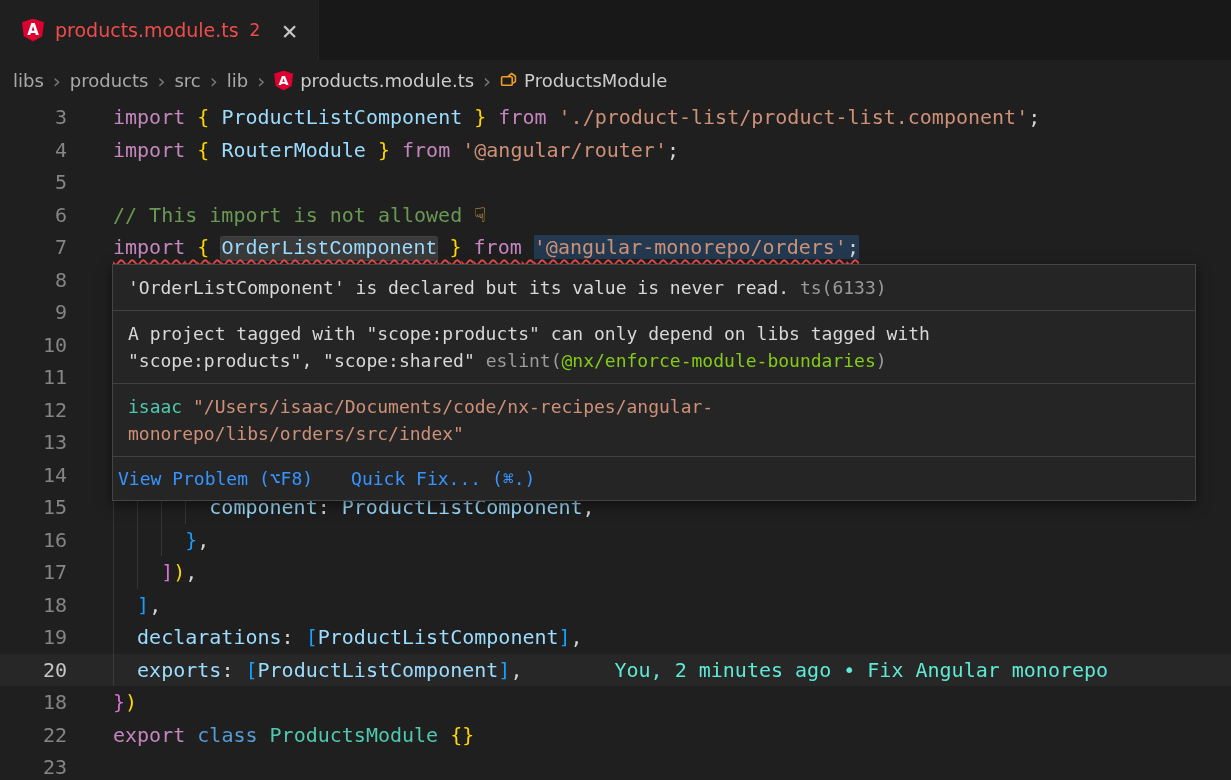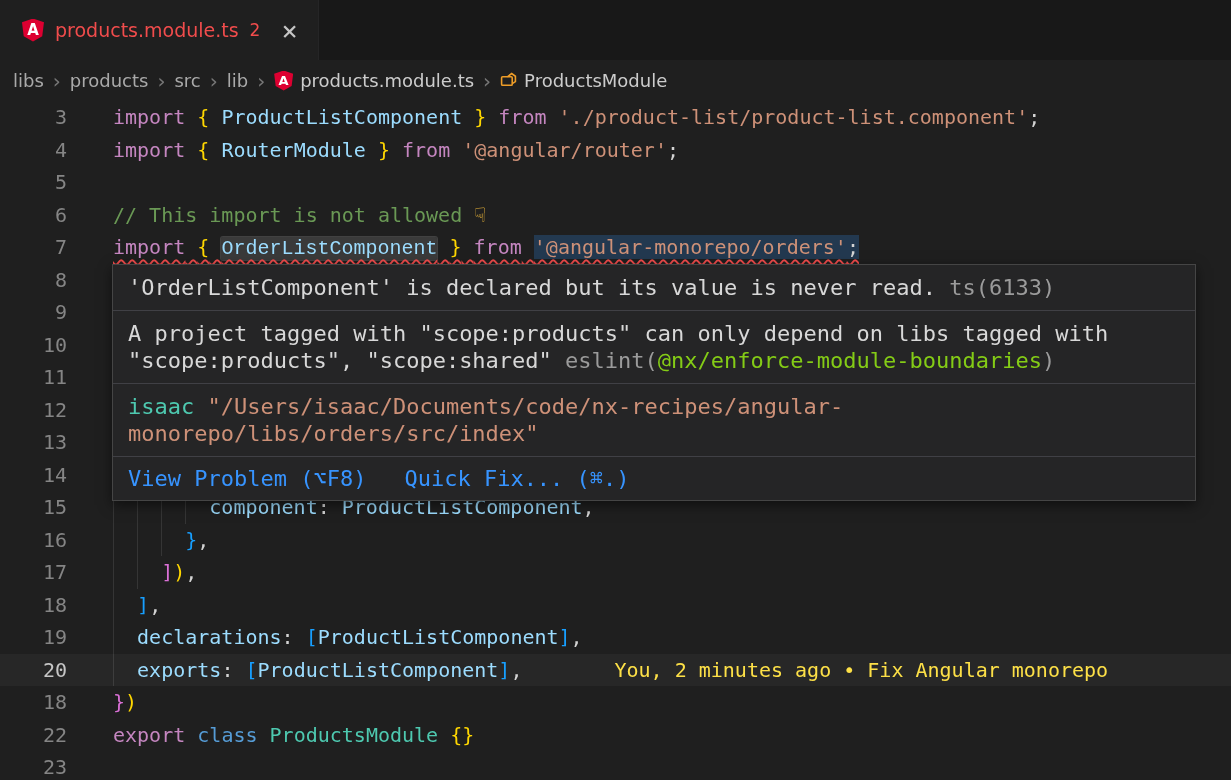--- a/index.html
+++ b/index.html
@@ -62,36 +62,36 @@
     text-decoration-line:underline;
     text-decoration-style:wavy;
     text-decoration-color:#f14c4c;
     text-decoration-thickness:1.5px;
     text-underline-offset:5px;
     text-decoration-skip-ink:none;
   }
   .whl { background:rgba(95,95,95,0.42); box-shadow:0 0 0 1px rgba(185,185,185,0.22); border-radius:2px;font-family:Liberation Mono, monospace; }
   .hvl { background:rgba(38,79,120,0.55); }
 
-  .blame { color:#fde047; padding-left:92px; }
+  .blame { color:#5eead4; padding-left:92px; }
 
   
   .hover {
     position:absolute; left:112px; top:163px; width:1084px;
     background:#252526; border:1px solid #454545;
     box-shadow:0 4px 12px rgba(0,0,0,0.5);
-    font-size:22px; line-height:27px; color:#d8d8d8; z-index:5;
+    font-size:18px; line-height:27px; color:#d8d8d8; z-index:5;
   }
   .hover-section { padding:9px 15px; border-bottom:1px solid #404045; }
   .hover .src { color:#9b9b9b; }
   .hover .link { color:#84cc16; cursor:pointer; }
   .hover .kw-code { color:#4ec9b0; }
   .hover .str-code { color:#ce9178; }
   .hover-actions {
-    display:flex; gap:38px; padding:8px 15px;
+    display:flex; gap:38px; padding:8px 5px;
     color:#3794ff;
     font-family:"DejaVu Sans Mono","DejaVu Sans",monospace;
   }
   .hover-actions .action { cursor:pointer; }
 </style>
 <style>.tok.kw{color:#C586C0}
 .tok.kwb{color:#569CD6}
 .tok.ent{color:#9CDCFE}
 .tok.prop{color:#9CDCFE}
 .tok.str{color:#CE9178}

